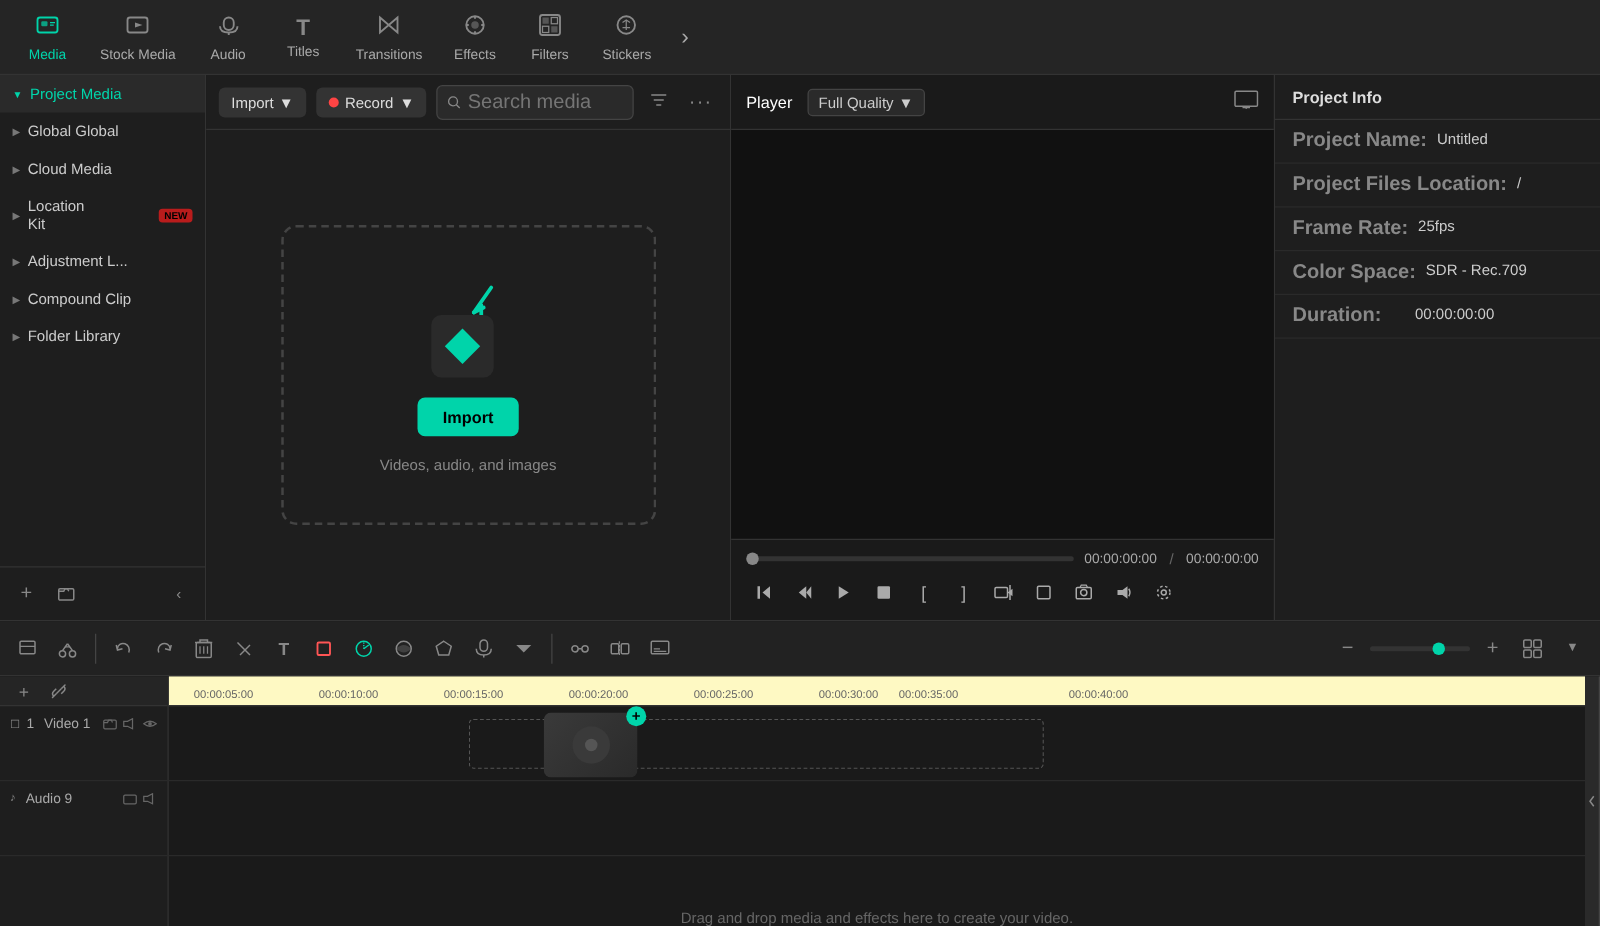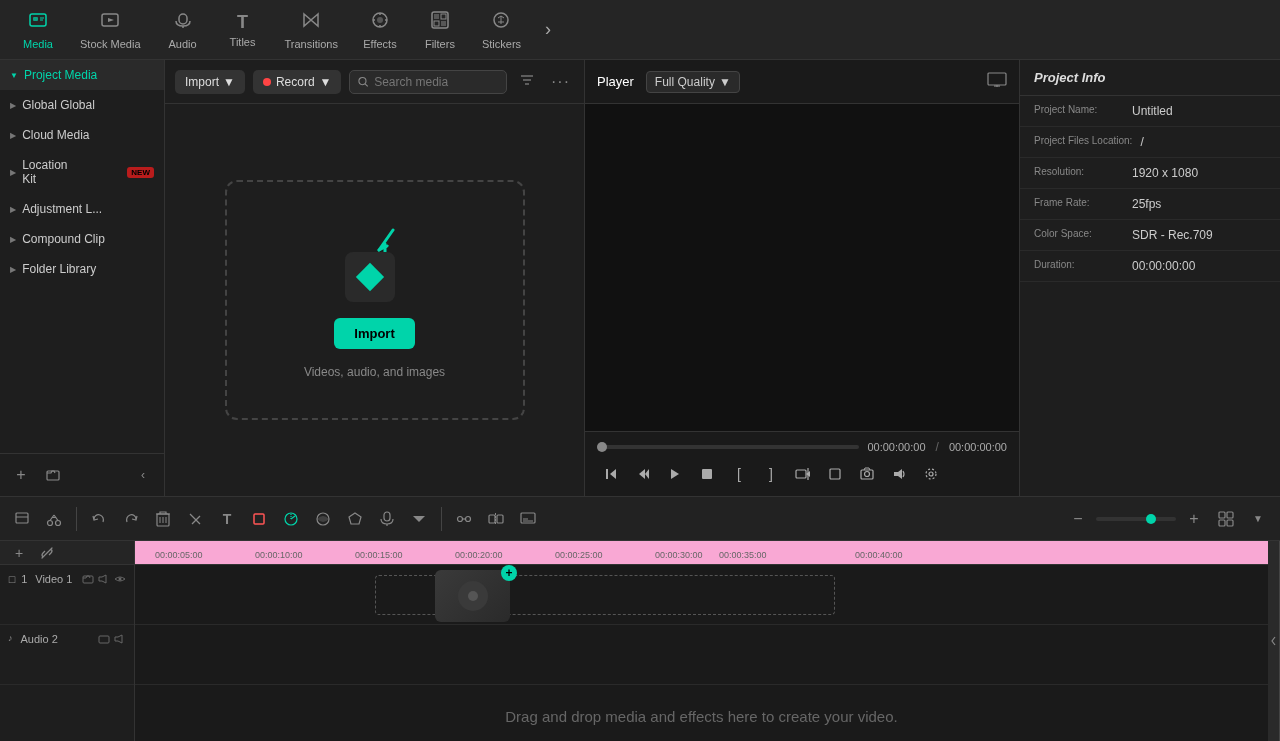--- a/index.html
+++ b/index.html
@@ -161,21 +161,21 @@
       border: 1px solid #444;
       border-radius: 5px;
       padding: 4px 8px;
       gap: 5px;
       flex: 1;
     }
     .search-box input {
       background: none;
       border: none;
       color: #5eead4;
-      font-size: 12px;
+      font-size: 16px;
       outline: none;
       width: 100%;
     }
     .media-toolbar-icon {
       color: #888;
       cursor: pointer;
       font-size: 14px;
       padding: 4px;
     }
 
@@ -332,29 +332,28 @@
       display: flex;
       flex-direction: column;
       flex-shrink: 0;
     }
     .project-info-header {
       padding: 10px 14px;
       border-bottom: 1px solid #333;
       font-size: 13px;
       font-weight: 600;
       color: #ddd;
-      font-style: italic;
     }
     .info-row {
       display: flex;
       padding: 8px 14px;
       gap: 8px;
       border-bottom: 1px solid #2a2a2a;
     }
-    .info-label { color: #888; min-width: 90px; font-size: 10px; }
+    .info-label { color: #888; min-width: 90px; font-size: 16px; font-weight: bold; }
     .info-value { color: #ccc; font-size: 12px; }
 
     
     .bottom-area {
       display: flex;
       flex-direction: column;
       border-top: 1px solid #333;
       background: #1a1a1a;
     }
     .timeline-toolbar {
@@ -434,21 +433,21 @@
     .track-label-icon { font-size: 11px; cursor: pointer; }
     .timeline-content {
       flex: 1;
       display: flex;
       flex-direction: column;
       overflow: hidden;
       position: relative;
     }
     .timeline-ruler {
       height: 24px;
-      background: #f9a8d4;
+      background: #fef9c3;
       border-bottom: 1px solid #333;
       display: flex;
       align-items: flex-end;
       padding-bottom: 4px;
       overflow: hidden;
       position: relative;
     }
     .ruler-mark {
       position: absolute;
       bottom: 4px;
@@ -497,25 +496,25 @@
       height: 16px;
       border-radius: 50%;
       display: flex;
       align-items: center;
       justify-content: center;
       font-size: 12px;
       font-weight: bold;
     }
     .drop-hint {
       position: absolute;
-      bottom: 16px;
+      bottom: 0;
       left: 50%;
       transform: translateX(-50%);
       color: #666;
-      font-size: 15px;
+      font-size: 12px;
       white-space: nowrap;
     }
     .collapse-handle {
       width: 12px;
       background: #2a2a2a;
       border-right: 1px solid #444;
       display: flex;
       align-items: center;
       justify-content: center;
       cursor: pointer;
@@ -810,24 +809,20 @@
 
   <div class="right-panel">
     <div class="project-info-header">Project Info</div>
     <div class="info-row">
       <span class="info-label">Project Name:</span>
       <span class="info-value">Untitled</span>
     </div>
     <div class="info-row">
       <span class="info-label">Project Files Location:</span>
       <span class="info-value">/</span>
-    </div>
-    <div class="info-row">
-      <span class="info-label">Resolution:</span>
-      <span class="info-value">1920 x 1080</span>
     </div>
     <div class="info-row">
       <span class="info-label">Frame Rate:</span>
       <span class="info-value">25fps</span>
     </div>
     <div class="info-row">
       <span class="info-label">Color Space:</span>
       <span class="info-value">SDR - Rec.709</span>
     </div>
     <div class="info-row">
@@ -998,21 +993,21 @@
             <svg width="12" height="12" viewBox="0 0 12 12" fill="none">
                 <path d="M1 6 Q6 2 11 6 Q6 10 1 6Z" fill="none" stroke="#666" stroke-width="1"></path>
                 <circle cx="6" cy="6" r="1.5" fill="#666"></circle>
               </svg>
           </span>
         </div>
       </div>
 
       <div class="track-label" style="height:60px;align-items:flex-start;padding-top:8px;">
         <span style="color:#888;font-size:9px;margin-right:2px;">♪</span>
-        <span style="font-size:11px;color:#aaa;">Audio 2</span>
+        <span style="font-size:11px;color:#aaa;">Audio 9</span>
         <div class="track-label-icons">
           <span class="track-label-icon">
             <svg width="12" height="12" viewBox="0 0 12 12" fill="none">
                 <rect x="1" y="3" width="10" height="7" rx="1" fill="none" stroke="#666" stroke-width="1"></rect>
               </svg>
           </span>
           <span class="track-label-icon">
             <svg width="12" height="12" viewBox="0 0 12 12" fill="none">
                 <polygon points="1,4 4,4 8,2 8,10 4,8 1,8" fill="none" stroke="#666" stroke-width="1"></polygon>
               </svg>

